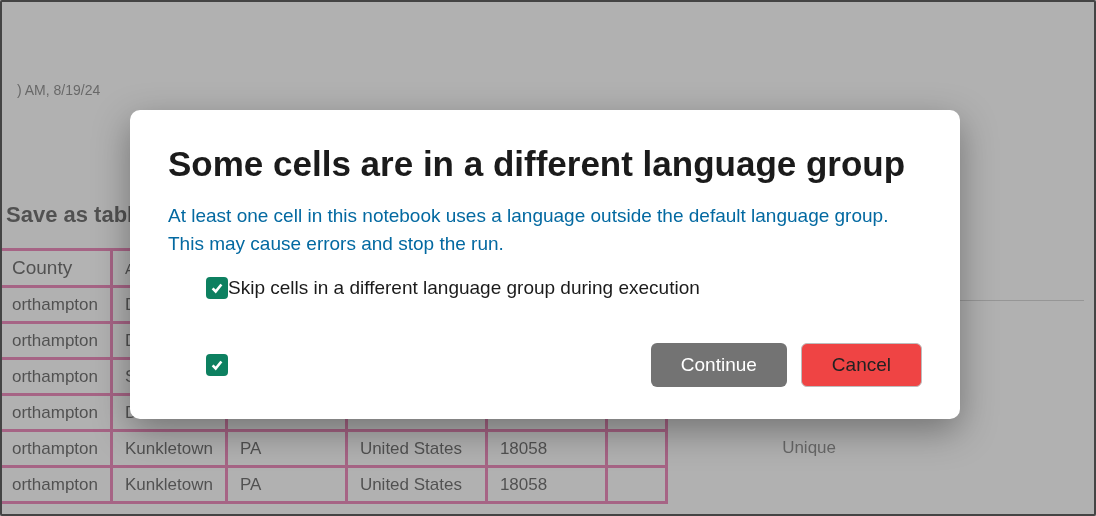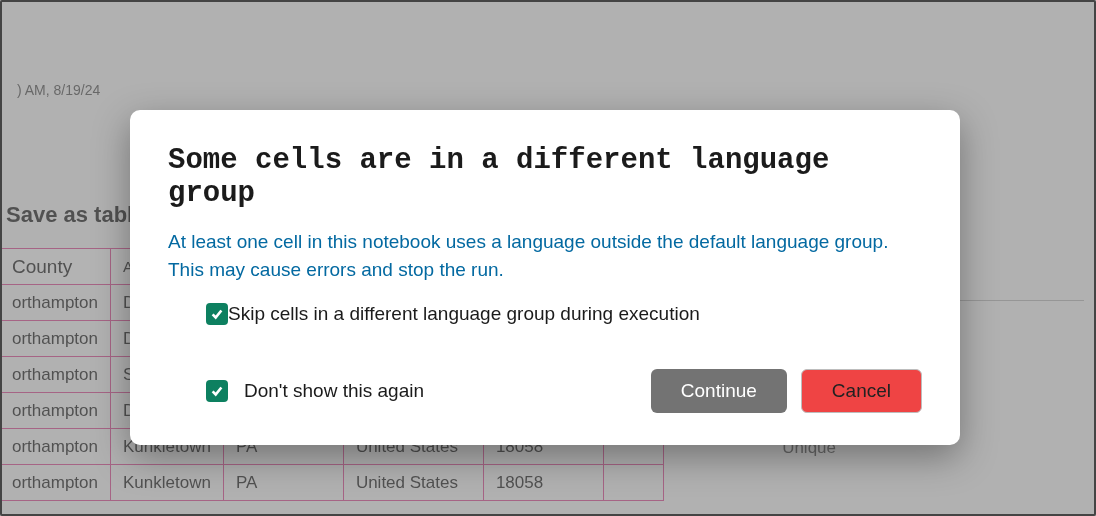--- a/index.html
+++ b/index.html
@@ -7,32 +7,32 @@
   body { position: relative; background: #fff; }
 
   
   .bg { position: absolute; inset: 0; background: #f7f7f7; filter: grayscale(0.1); }
   .bg::after { content: ""; position: absolute; inset: 0; background: rgba(120,120,120,0.55); }
 
   .timestamp { position: absolute; left: 0; top: 82px; font-size: 14px; color: #555; padding-left: 17px; }
   .save-as { position: absolute; left: 6px; top: 202px; font-size: 22px; font-weight: 600; color: #222; }
 
   .grid { position: absolute; left: 0; top: 248px; border-collapse: collapse; font-size: 17px; color: #222; }
-  .grid th, .grid td { border: 1px solid #ec4899; padding: 6px 12px; text-align: left; height: 36px; white-space: nowrap; }
+  .grid th, .grid td { border: 3px solid #ec4899; padding: 6px 12px; text-align: left; height: 36px; white-space: nowrap; }
   .grid th { font-weight: 400; background: #fafafa; font-size: 15px; }
   .grid th.county-head { font-size: 19px; }
   .grid tr td:first-child, .grid tr th:first-child { border-left: none; }
 
   
   .side-box { position: absolute; right: 12px; top: 300px; width: 340px; height: 200px; border-top: 1px solid #bbb; }
   .side-label { position: absolute; right: 260px; top: 438px; font-size: 17px; color: #555; }
 
   
   .modal { position: absolute; left: 130px; top: 110px; width: 830px; background: #fff; border-radius: 10px; box-shadow: 0 12px 36px rgba(0,0,0,0.35); padding: 34px 38px 32px 38px; z-index: 10; }
-  .modal-title { font-size: 29px; font-weight: 600; color: #1b1b1b; margin-bottom: 18px; font-family: Liberation Mono, monospace; }
+  .modal-title { font-size: 35px; font-weight: 600; color: #1b1b1b; margin-bottom: 18px; }
   .modal-body { font-size: 19px; color: #0369a1; line-height: 1.45; margin-bottom: 20px; }
 
   .check-row { display: flex; align-items: center; padding-left: 38px; margin-bottom: 14px; }
   .checkbox { width: 22px; height: 22px; border-radius: 4px; background: #0d8060; display: flex; align-items: center; justify-content: center; flex: 0 0 22px; }
   .checkbox svg { width: 14px; height: 14px; stroke: #fff; stroke-width: 3; fill: none; }
   .check-label { font-size: 19px; color: #1b1b1b; }
 
   .modal-footer { display: flex; align-items: center; justify-content: flex-end; gap: 14px; margin-top: 44px; }
   .footer-left { margin-right: auto; display: flex; align-items: center; gap: 16px; padding-left: 38px; }
 
@@ -127,20 +127,19 @@
     <span class="check-label">Skip cells in a different language group during execution</span>
   </div>
 
   <div class="modal-footer">
     <div class="footer-left">
       <span class="checkbox">
         <svg viewBox="0 0 16 16">
             <polyline points="3,8.5 6.5,12 13,4"></polyline>
           </svg>
       </span>
-      <span class="check-label">Don't show this again</span>
     </div>
     <button class="btn btn-primary">Continue</button>
     <button class="btn btn-secondary">Cancel</button>
   </div>
 </div>
 
 <div class="frame"></div>
 
 </body></html>

